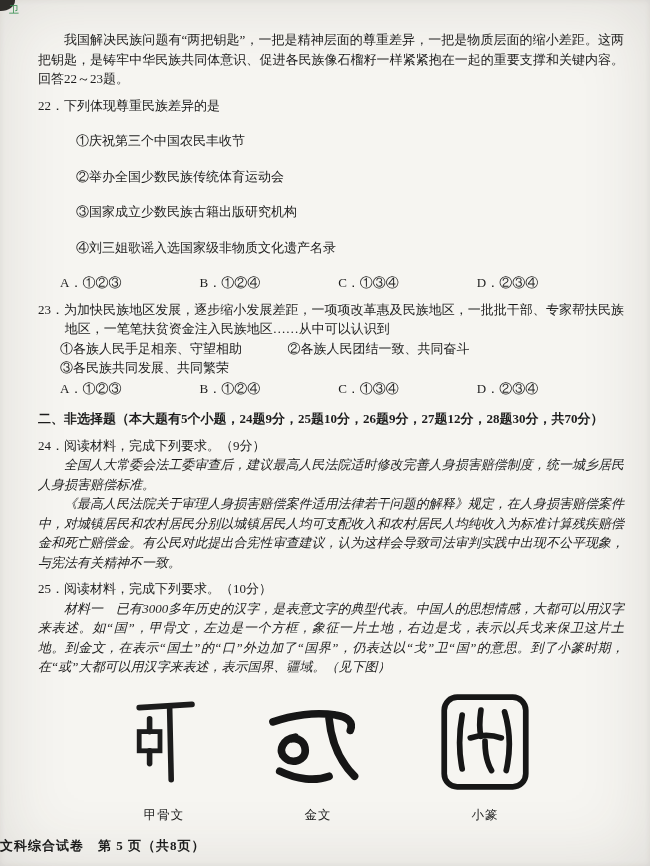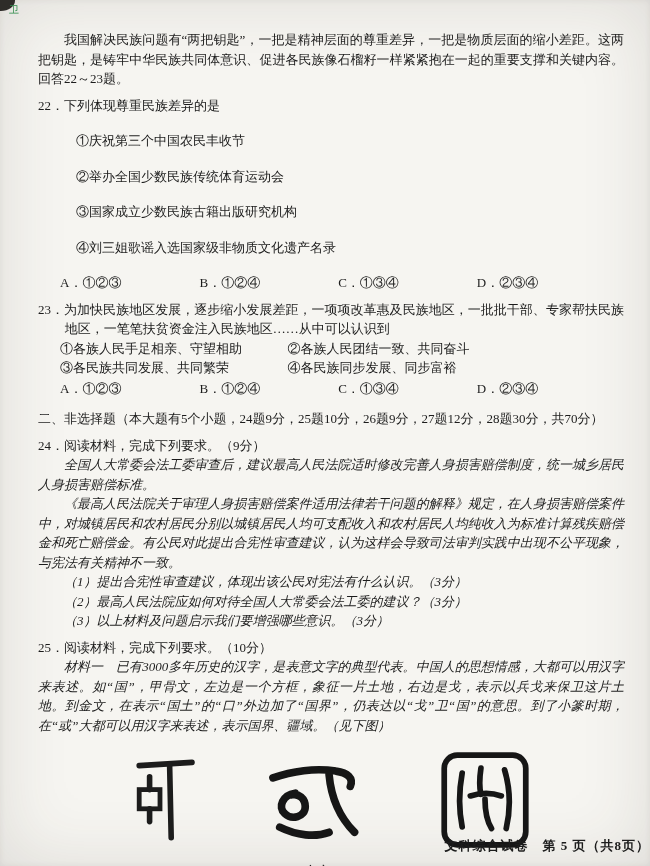--- a/index.html
+++ b/index.html
@@ -15,25 +15,25 @@
   .indent{text-indent:2em;text-align:justify}
   .hang{padding-left:2.05em;text-indent:-2.05em;text-align:justify}
   .opts{padding-left:1.7em}
   .opts p{margin:16px}
   .choices{padding-left:1.7em;display:flex;gap:78px;margin-top:1px}
   .bold{font-weight:normal}
   .kai{font-style:italic}
   .sub{padding-left:2em}
   .two-col{padding-left:1.7em;display:grid;grid-template-columns:17.5em 1fr}
   .qblock{margin-top:7px}
-  .section{margin-top:11px;font-weight:normal}
-  .glyph-row{display:flex;justify-content:center;align-items:center;gap:62px;margin-top:12px}
+  .section{margin-top:11px;font-weight:bold}
+  .glyph-row{display:flex;justify-content:center;align-items:flex-end;gap:62px;margin-top:12px}
   .glyph-fig{display:flex;flex-direction:column;align-items:center}
   .glyph-label{margin-top:11px;font-size:12.5px;letter-spacing:1px}
-  .footer{position:absolute;bottom:11px;left:0;width:100%;text-align:right;font-weight:bold;font-size:13px;letter-spacing:1px}
+  .footer{position:absolute;bottom:11px;left:0;width:100%;text-align:left;font-weight:bold;font-size:13px;letter-spacing:1px}
   .corner-blob{position:absolute;top:0;left:0;width:15px;height:11px;background:#2e2c29;border-bottom-right-radius:95%}
   .corner-mark{position:absolute;top:2px;left:9px;color:#2e8b4a;font-size:10px;font-family:"Liberation Sans",sans-serif}
   svg{display:block}
 </style>
 </head>
 <body>
 
 <div class="page">
 
   <div class="corner-blob"></div>
@@ -56,41 +56,35 @@
       <span>D．②③④</span>
     </div>
   </div>
 
   <div class="qblock">
     <p class="hang">23．为加快民族地区发展，逐步缩小发展差距，一项项改革惠及民族地区，一批批干部、专家帮扶民族地区，一笔笔扶贫资金注入民族地区……从中可以认识到</p>
     <div class="two-col">
       <span>①各族人民手足相亲、守望相助</span>
       <span>②各族人民团结一致、共同奋斗</span>
       <span>③各民族共同发展、共同繁荣</span>
-      <span>④各民族同步发展、同步富裕</span>
     </div>
     <div class="choices">
       <span>A．①②③</span>
       <span>B．①②④</span>
       <span>C．①③④</span>
       <span>D．②③④</span>
     </div>
   </div>
 
   <p class="section hang">二、非选择题（本大题有5个小题，24题9分，25题10分，26题9分，27题12分，28题30分，共70分）</p>
 
   <div class="qblock">
     <p class="bold">24．阅读材料，完成下列要求。（9分）</p>
     <p class="indent kai">全国人大常委会法工委审查后，建议最高人民法院适时修改完善人身损害赔偿制度，统一城乡居民人身损害赔偿标准。</p>
     <p class="indent kai">《最高人民法院关于审理人身损害赔偿案件适用法律若干问题的解释》规定，在人身损害赔偿案件中，对城镇居民和农村居民分别以城镇居民人均可支配收入和农村居民人均纯收入为标准计算残疾赔偿金和死亡赔偿金。有公民对此提出合宪性审查建议，认为这样会导致司法审判实践中出现不公平现象，与宪法有关精神不一致。</p>
-    <div class="sub">
-      <p class="kai">（1）提出合宪性审查建议，体现出该公民对宪法有什么认识。（3分）</p>
-      <p class="kai">（2）最高人民法院应如何对待全国人大常委会法工委的建议？（3分）</p>
-      <p class="kai">（3）以上材料及问题启示我们要增强哪些意识。（3分）</p>
-    </div>
   </div>
 
   <div class="qblock">
     <p class="bold">25．阅读材料，完成下列要求。（10分）</p>
     <p class="indent kai">材料一　已有3000多年历史的汉字，是表意文字的典型代表。中国人的思想情感，大都可以用汉字来表述。如“国”，甲骨文，左边是一个方框，象征一片土地，右边是戈，表示以兵戈来保卫这片土地。到金文，在表示“国土”的“口”外边加了“国界”，仍表达以“戈”卫“国”的意思。到了小篆时期，在“或”大都可以用汉字来表述，表示国界、疆域。（见下图）</p>
   </div>
 
   <div class="glyph-row">
 
     <div class="glyph-fig">

